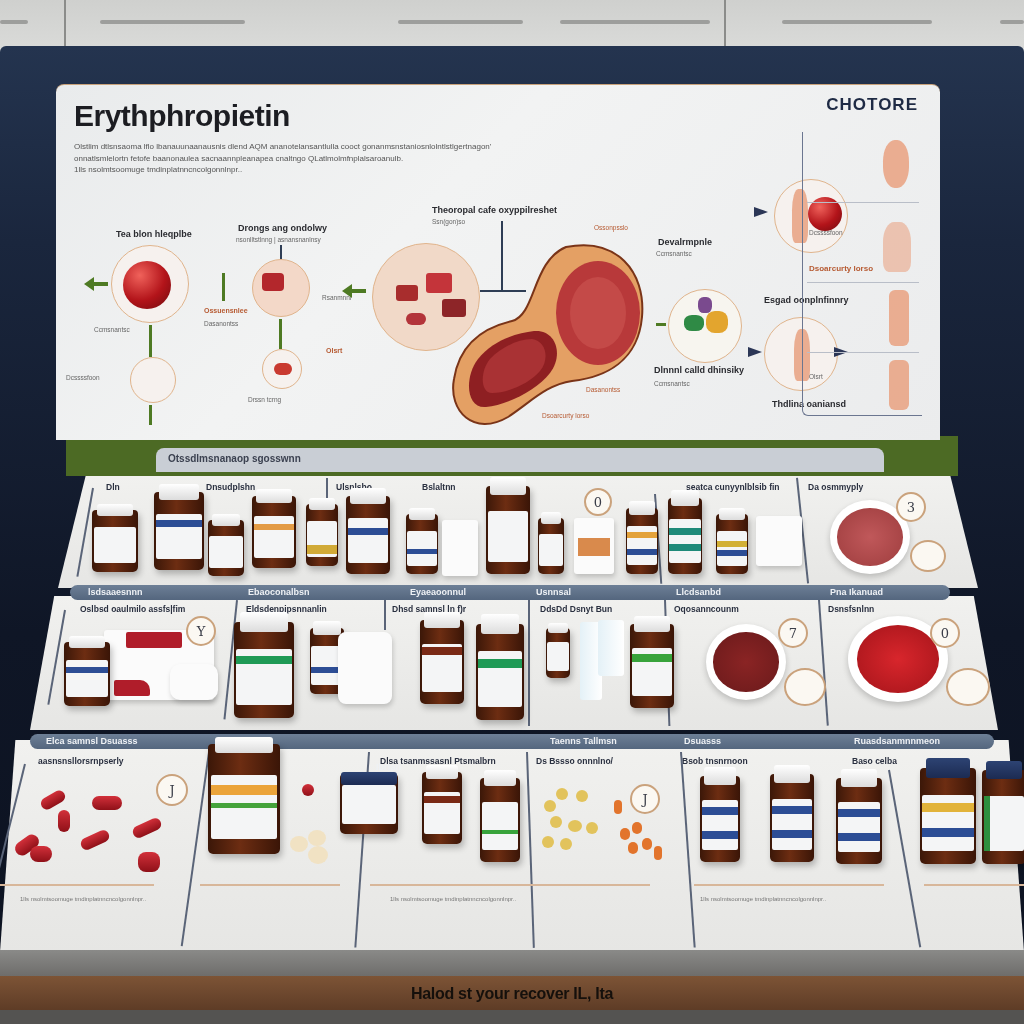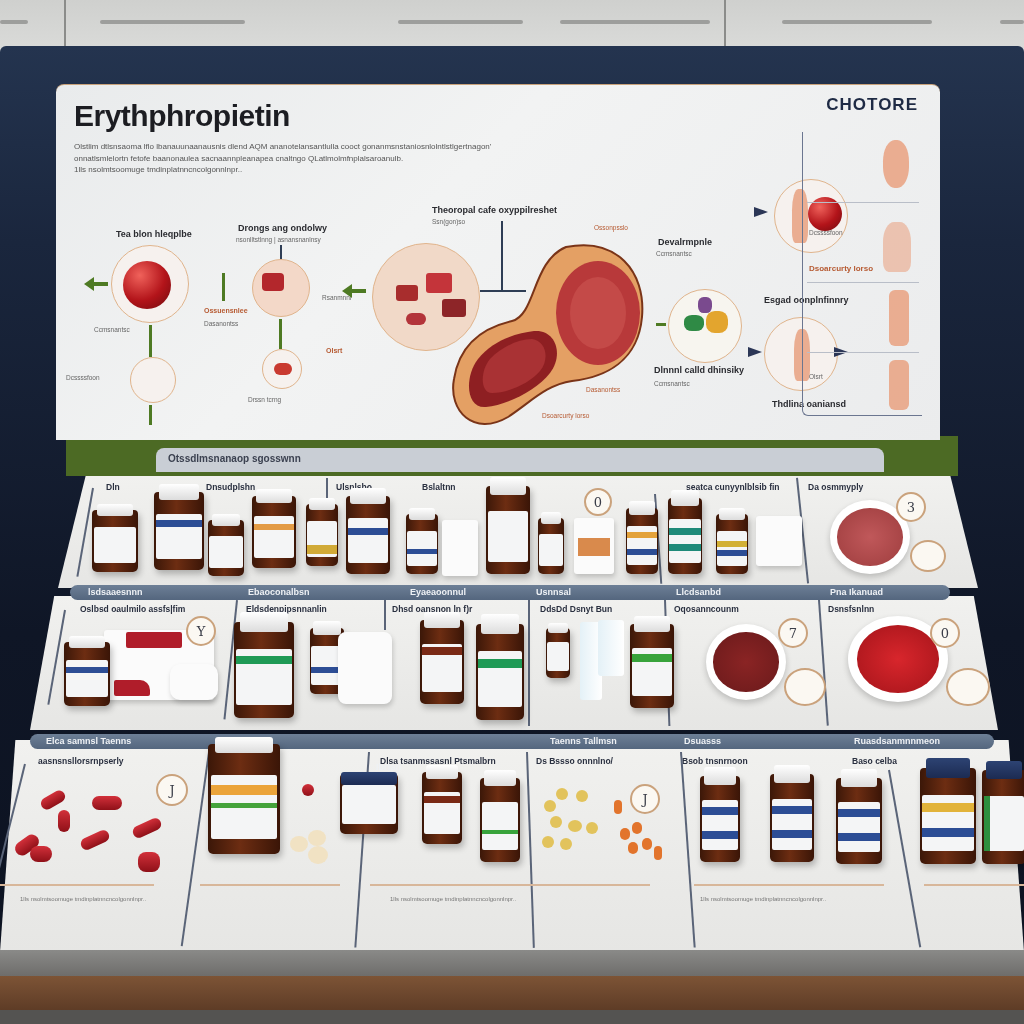--- a/index.html
+++ b/index.html
@@ -289,21 +289,21 @@
   <div class="bar" style="left:70px;top:585px;width:880px;">
     <span style="left:18px;">lsdsaaesnnn</span>
     <span style="left:178px;">Ebaoconalbsn</span>
     <span style="left:340px;">Eyaeaoonnul</span>
     <span style="left:466px;">Usnnsal</span>
     <span style="left:606px;">Llcdsanbd</span>
     <span style="left:760px;">Pna Ikanuad</span>
   </div>
   <div class="cat" style="left:80px;top:604px;">Oslbsd oaulmilo assfs|fim</div>
   <div class="cat" style="left:246px;top:604px;">Eldsdenpipsnnanlin</div>
-  <div class="cat" style="left:392px;top:604px;">Dhsd oansnon ln f)r</div>
+  <div class="cat" style="left:392px;top:604px;">Dhsd samnsl ln f)r</div>
   <div class="cat" style="left:540px;top:604px;">DdsDd Dsnyt Bun</div>
   <div class="cat" style="left:674px;top:604px;">Oqosanncounm</div>
   <div class="cat" style="left:828px;top:604px;text-align:right;">Dsnsfsnlnn</div>
   <div class="div" style="left:64px;top:610px;height:96px;transform:rotate(10deg);"></div>
   <div class="div" style="left:236px;top:600px;height:120px;transform:rotate(6deg);"></div>
   <div class="div" style="left:384px;top:600px;height:30px;"></div>
   <div class="div" style="left:528px;top:600px;height:126px;"></div>
   <div class="div" style="left:664px;top:600px;height:126px;transform:rotate(-2deg);"></div>
   <div class="div" style="left:818px;top:600px;height:126px;transform:rotate(-4deg);"></div>
 
@@ -362,21 +362,21 @@
   <div class="token" style="left:778px;top:618px;width:30px;height:30px;">7</div>
   <div class="token" style="left:784px;top:668px;width:42px;height:38px;font-size:6px;"></div>
   <div class="dish" style="left:848px;top:616px;width:100px;height:86px;">
       <div class="fill" style="background:radial-gradient(#d8262c, #a4141a);"></div>
     </div>
   <div class="token" style="left:930px;top:618px;width:30px;height:30px;">0</div>
   <div class="token" style="left:946px;top:668px;width:44px;height:38px;font-size:6px;"></div>
 
   <div class="shelf shelf3"></div>
   <div class="bar" style="left:30px;top:734px;width:964px;">
-    <span style="left:16px;">Elca samnsl Taenns</span>
+    <span style="left:16px;">Elca samnsl Dsuasss</span>
     <span style="left:346px;margin-top:26px;">Ibrfan</span>
     <span style="left:520px;">Taenns Tallmsn</span>
     <span style="left:654px;">Dsuasss</span>
     <span style="left:824px;">Ruasdsanmnnmeon</span>
   </div>
   <div class="cat" style="left:38px;top:756px;">aasnsnsllorsrnpserly</div>
   <div class="cat" style="left:380px;top:756px;">Dlsa tsanmssasnl Ptsmalbrn</div>
   <div class="cat" style="left:536px;top:756px;">Ds Bssso onnnlno/</div>
   <div class="cat" style="left:682px;top:756px;">Bsob tnsnrnoon</div>
   <div class="cat" style="left:852px;top:756px;">Baso celba</div>
@@ -481,14 +481,15 @@
     </div>
   <div class="bottle" style="left:982px;top:770px;width:44px;height:94px;">
       <div class="cap blue"></div>
       <div class="lbl">
         <div class="stripe" style="top:0;left:0;width:16%;height:100%;background:#2e8f3e;"></div>
       </div>
     </div>
 
   <div class="rail-light"></div>
   <div class="rail-wood"></div>
+  <div class="rail-text">Halod st your recover IL, Ita</div>
   <div class="rail-bottom"></div>
 </div>
 
 </body></html>

